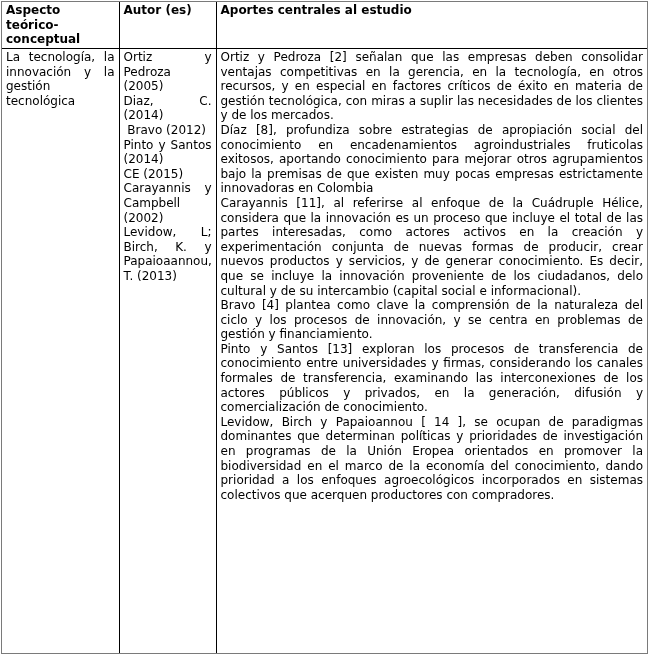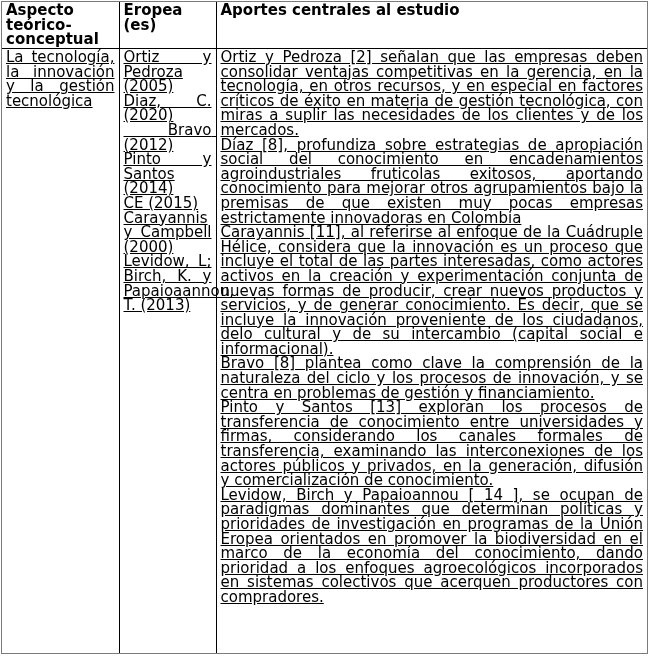--- a/index.html
+++ b/index.html
@@ -27,28 +27,28 @@
     table {
       border-collapse: collapse;
       table-layout: fixed;
       width: 645px;
       height: 651px;
     }
     td, th {
       border: 1px solid #000;
       vertical-align: top;
       padding: 1px 4px 0 4px;
-      font-size: 15px;
+      font-size: 12px;
       line-height: 14.6px;
       text-align: justify;
     }
     tr:first-child th { border-top: none; }
     tr td:first-child, tr th:first-child { border-left: none; }
     tr td:last-child, tr th:last-child { border-right: none; }
-    tr:last-child td { border-bottom: none; text-decoration: underline; }
+    tr:last-child td { border-bottom: none; }
     th {
       font-weight: bold;
       text-align: left;
       height: 45px;
     }
     .col1 { width: 117px; }
     .col2 { width: 97px; }
     .col3 { width: auto; }
     .para {
       display: block;
@@ -66,40 +66,40 @@
 <div class="table-wrap">
   <table>
     <colgroup>
       <col class="col1">
       <col class="col2">
       <col class="col3">
     </colgroup>
     <tbody>
         <tr>
       <th>Aspecto teórico-conceptual</th>
-      <th>Eropea (es)</th>
+      <th>Autor (es)</th>
       <th>Aportes centrales al estudio</th>
     </tr>
     <tr>
       <td>
         <span class="para">La tecnología, la innovación y la gestión tecnológica</span>
       </td>
       <td>
         <span class="auth">Ortiz y Pedroza (2005)</span>
-        <span class="auth">Diaz, C. (2020)</span>
+        <span class="auth">Diaz, C. (2014)</span>
         <span class="auth" style="white-space: pre-wrap;"> Bravo (2012)</span>
         <span class="auth">Pinto y Santos (2014)</span>
         <span class="auth">CE (2015)</span>
-        <span class="auth">Carayannis y Campbell (2000)</span>
+        <span class="auth">Carayannis y Campbell (2002)</span>
         <span class="auth">Levidow, L; Birch, K. y Papaioaannou, T. (2013)</span>
       </td>
       <td>
         <span class="para">Ortiz y Pedroza [2] señalan que las empresas deben consolidar ventajas competitivas en la gerencia, en la tecnología, en otros recursos, y en especial en factores críticos de éxito en materia de gestión tecnológica, con miras a suplir las necesidades de los clientes y de los mercados.</span>
         <span class="para">Díaz [8], profundiza sobre estrategias de apropiación social del conocimiento en encadenamientos agroindustriales fruticolas exitosos, aportando conocimiento para mejorar otros agrupamientos bajo la premisas de que existen muy pocas empresas estrictamente innovadoras en Colombia</span>
         <span class="para">Carayannis [11], al referirse al enfoque de la Cuádruple Hélice, considera que la innovación es un proceso que incluye el total de las partes interesadas, como actores activos en la creación y experimentación conjunta de nuevas formas de producir, crear nuevos productos y servicios, y de generar conocimiento. Es decir, que se incluye la innovación proveniente de los ciudadanos, delo cultural y de su intercambio (capital social e informacional).</span>
-        <span class="para">Bravo [8] plantea como clave la comprensión de la naturaleza del ciclo y los procesos de innovación, y se centra en problemas de gestión y financiamiento.</span>
+        <span class="para">Bravo [4] plantea como clave la comprensión de la naturaleza del ciclo y los procesos de innovación, y se centra en problemas de gestión y financiamiento.</span>
         <span class="para">Pinto y Santos [13] exploran los procesos de transferencia de conocimiento entre universidades y firmas, considerando los canales formales de transferencia, examinando las interconexiones de los actores públicos y privados, en la generación, difusión y comercialización de conocimiento.</span>
         <span class="para">Levidow, Birch y Papaioannou [ 14 ], se ocupan de paradigmas dominantes que determinan políticas y prioridades de investigación en programas de la Unión Eropea orientados en promover la biodiversidad en el marco de la economía del conocimiento, dando prioridad a los enfoques agroecológicos incorporados en sistemas colectivos que acerquen productores con compradores.</span>
       </td>
     </tr>
   </tbody>
     </table>
 </div>
 
 </body></html>

